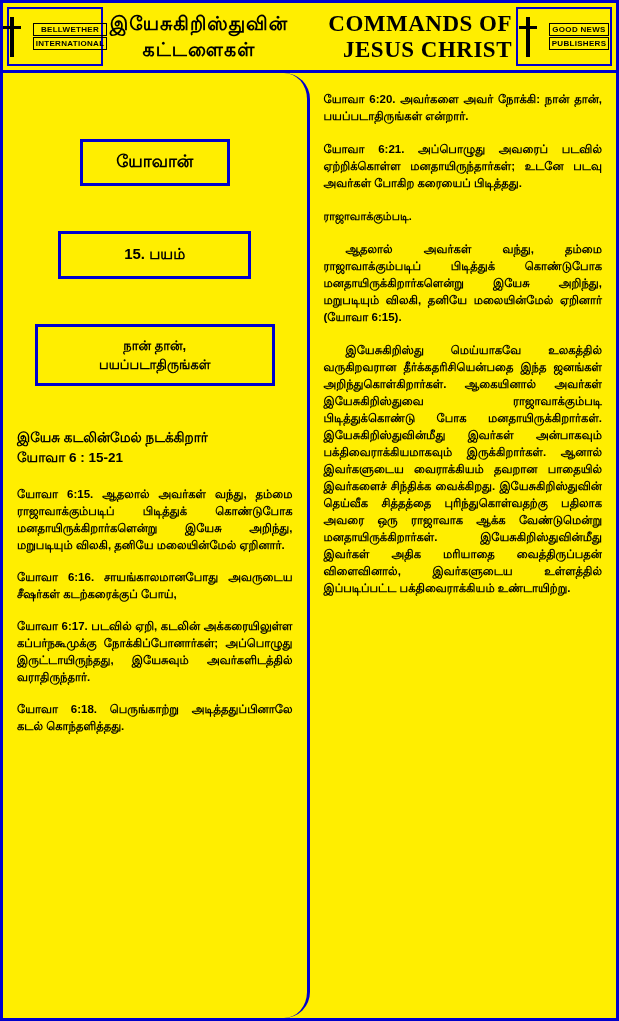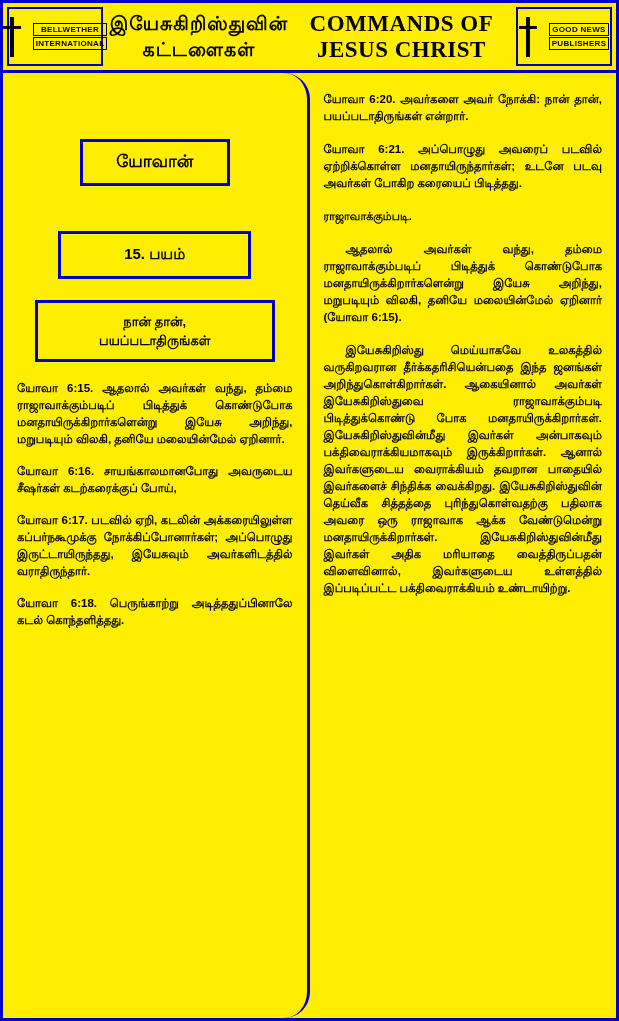--- a/index.html
+++ b/index.html
@@ -90,20 +90,21 @@
     letter-spacing: 1px;
     line-height: 26px;
   }
   .title-en {
     font-family: "Liberation Serif", serif;
     font-size: 23px;
     font-weight: bold;
     color: #000;
     letter-spacing: 0.5px;
     line-height: 26px;
+    text-align: right;
   }
   
   .columns {
     display: flex;
     height: calc(100% - 70px);
     box-sizing: border-box;
   }
   .col {
     box-sizing: border-box;
     padding: 18px 14px 10px 14px;
@@ -135,21 +136,21 @@
     width: 193px;
     padding: 11px 6px;
     font-size: 15px;
     margin-top: 45px;
   }
   .box-theme {
     width: 240px;
     padding: 9px 8px;
     font-size: 13px;
     line-height: 19px;
-    margin-top: 21px;
+    margin-top: 45px;
   }
   .heading {
     margin-top: 42px;
     font-size: 13.5px;
     font-weight: bold;
     line-height: 20px;
     color: #000;
   }
   
   p.v {
@@ -220,20 +221,24 @@
 
     <div class="col col-left">
 
       <div class="boxed box-book">யோவான்</div>
       <div class="boxed box-chapter">15. பயம்</div>
       <div class="boxed box-theme">
         <div>நான் தான்,</div>
         <div>பயப்படாதிருங்கள்</div>
       </div>
 
+      <div class="heading">
+        <div>இயேசு கடலின்மேல் நடக்கிறார்</div>
+        <div>யோவா 6 : 15-21</div>
+      </div>
 
       <p class="v first">யோவா 6:15. ஆதலால் அவர்கள் வந்து, தம்மை ராஜாவாக்கும்படிப் பிடித்துக் கொண்டுபோக மனதாயிருக்கிறார்களென்று இயேசு அறிந்து, மறுபடியும் விலகி, தனியே மலையின்மேல் ஏறினார்.</p>
       <p class="v">யோவா 6:16. சாயங்காலமானபோது அவருடைய சீஷர்கள் கடற்கரைக்குப் போய்,</p>
       <p class="v">யோவா 6:17. படவில் ஏறி, கடலின் அக்கரையிலுள்ள கப்பர்நகூமுக்கு நோக்கிப்போனார்கள்; அப்பொழுது இருட்டாயிருந்தது, இயேசுவும் அவர்களிடத்தில் வராதிருந்தார்.</p>
       <p class="v">யோவா 6:18. பெருங்காற்று அடித்ததுப்பினாலே கடல் கொந்தளித்தது.</p>
 
     </div>
 
     <div class="col col-right">
 

